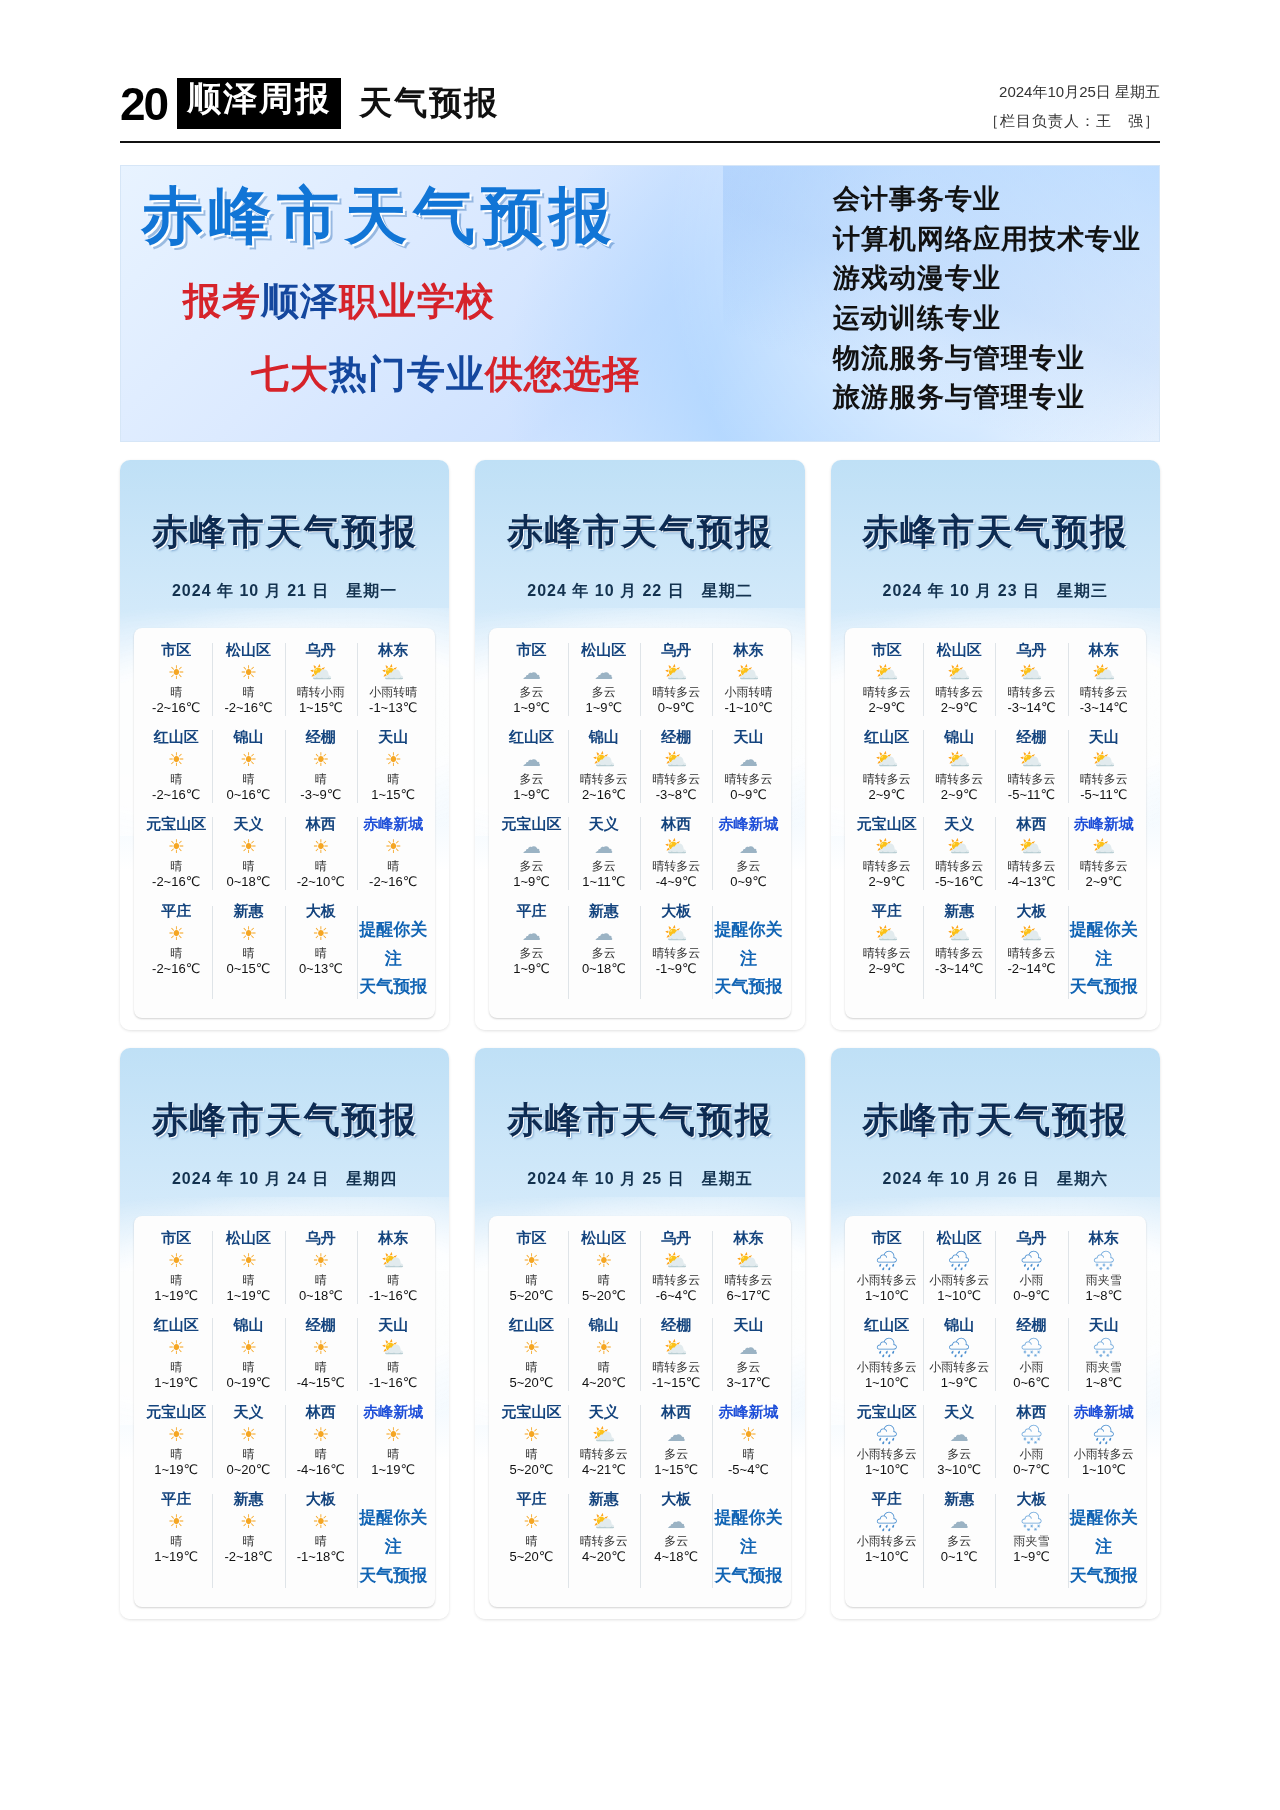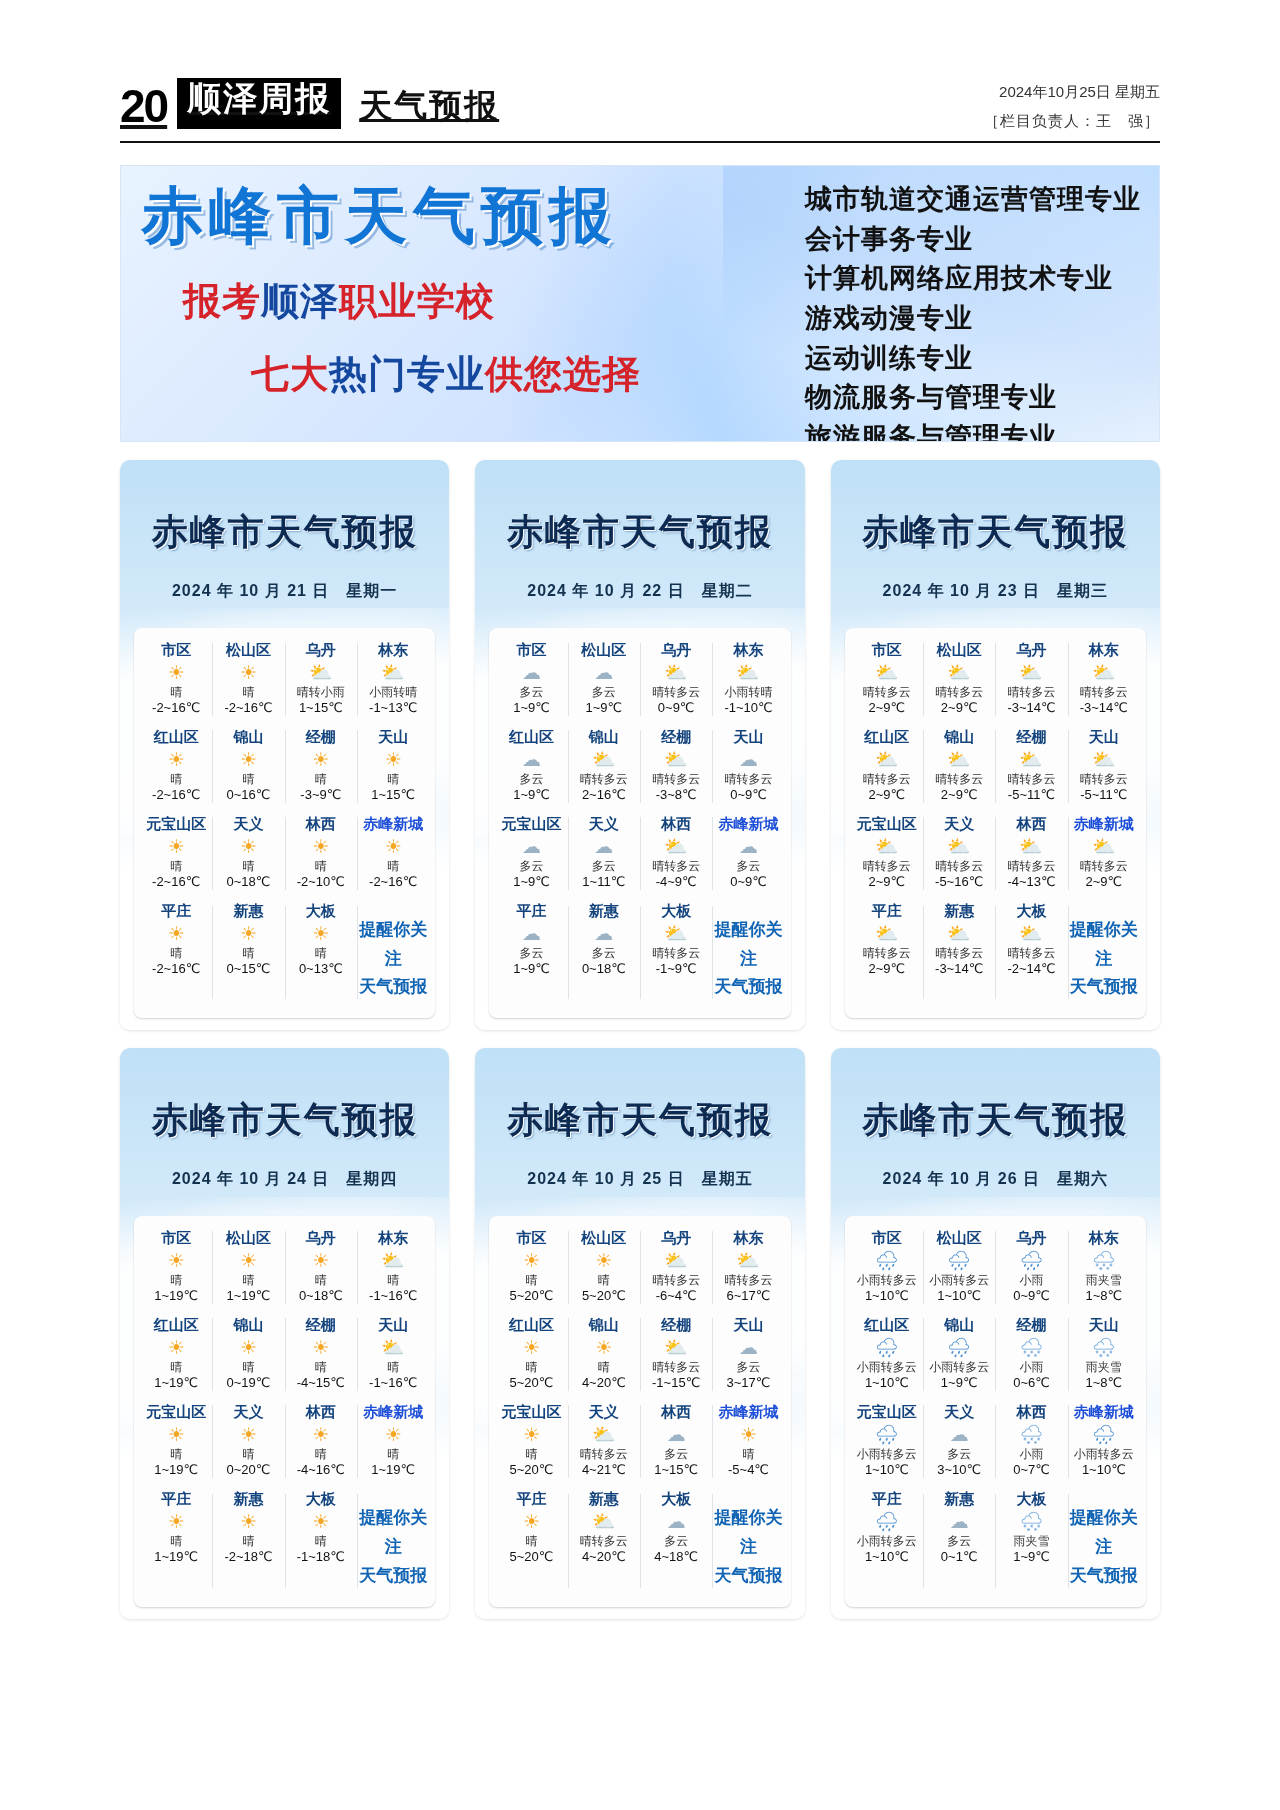--- a/index.html
+++ b/index.html
@@ -8,21 +8,21 @@
     font-family:"Liberation Sans","DejaVu Sans",sans-serif;
     color:#111;
   }
   .page{position:relative;width:1280px;min-height:1810px;}
 
   
   .masthead{
     display:flex;align-items:flex-start;justify-content:space-between;
     padding:78px 120px 0 120px;
   }
-  .mast-left{display:flex;align-items:flex-end;text-decoration:underline;}
+  .mast-left{display:flex;align-items:center;}
   .page-num{
     font-size:46px;font-weight:bold;line-height:1;letter-spacing:-2px;
     padding-right:10px;color:#000;
   }
   .mast-logo{
     background:#000;color:#fff;font-weight:bold;font-size:34px;
     padding:3px 10px 14px 10px;letter-spacing:2px;line-height:1;
   }
   .mast-section{
     font-size:33px;font-weight:bold;margin-left:18px;letter-spacing:2px;
@@ -143,21 +143,20 @@
     <div class="banner-left">
       <div class="bn-title">赤峰市天气预报</div>
       <div class="bn-line2">
         <span class="c-red">报考</span><span class="c-blue">顺泽</span><span class="c-red">职业学校</span>
       </div>
       <div class="bn-line3">
         <span class="c-red">七大</span><span class="c-blue">热门专业</span><span class="c-red">供您选择</span>
       </div>
     </div>
     <div class="banner-right">
-      <div>城市轨道交通运营管理专业</div>
       <div>会计事务专业</div>
       <div>计算机网络应用技术专业</div>
       <div>游戏动漫专业</div>
       <div>运动训练专业</div>
       <div>物流服务与管理专业</div>
       <div>旅游服务与管理专业</div>
     </div>
   </div>
 
   <div class="grid" id="cards-grid">

